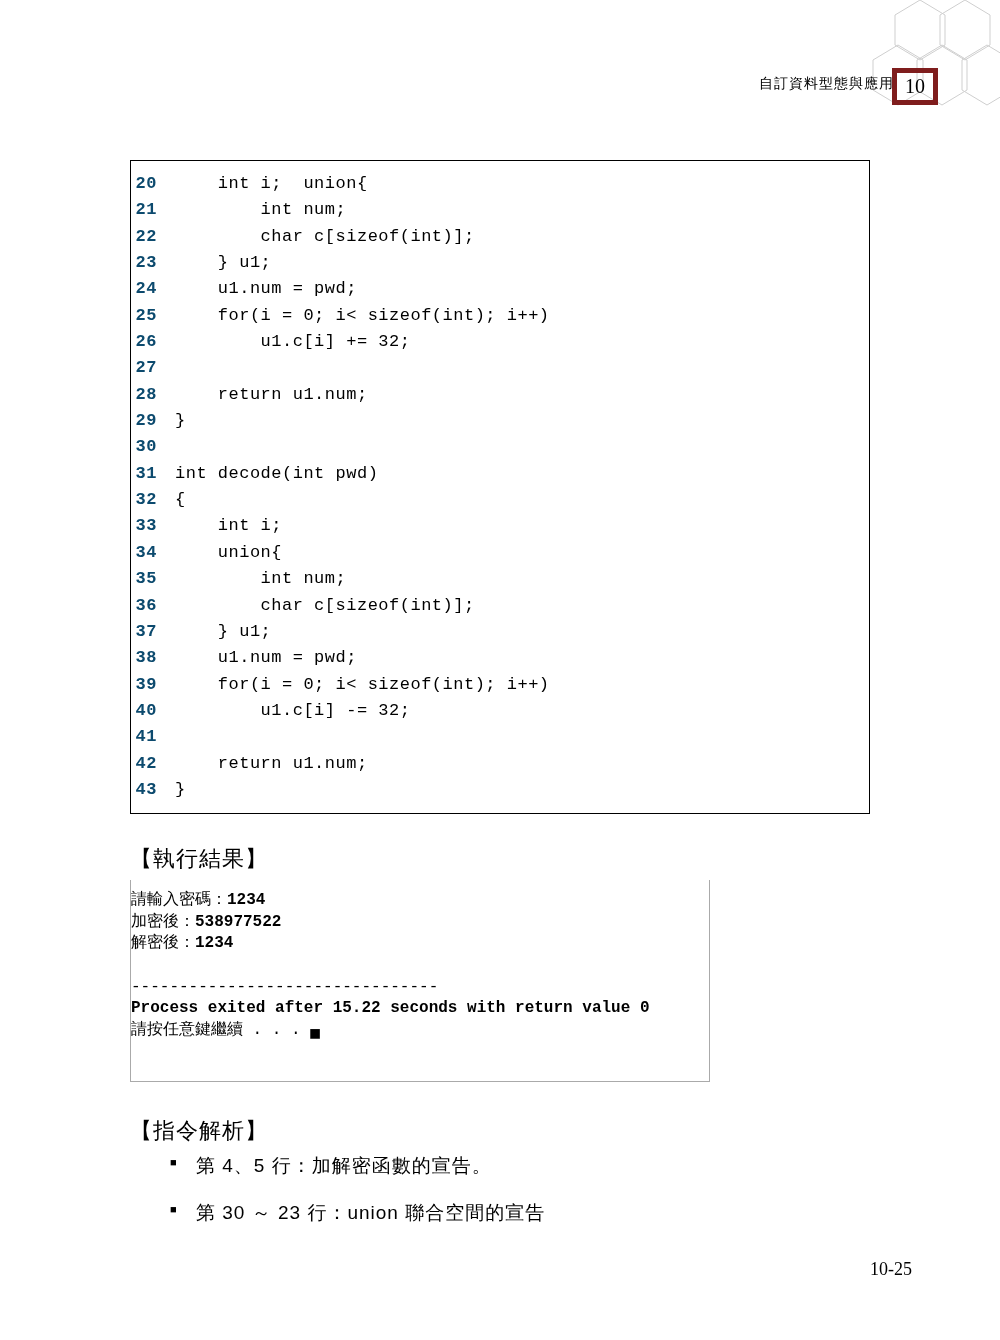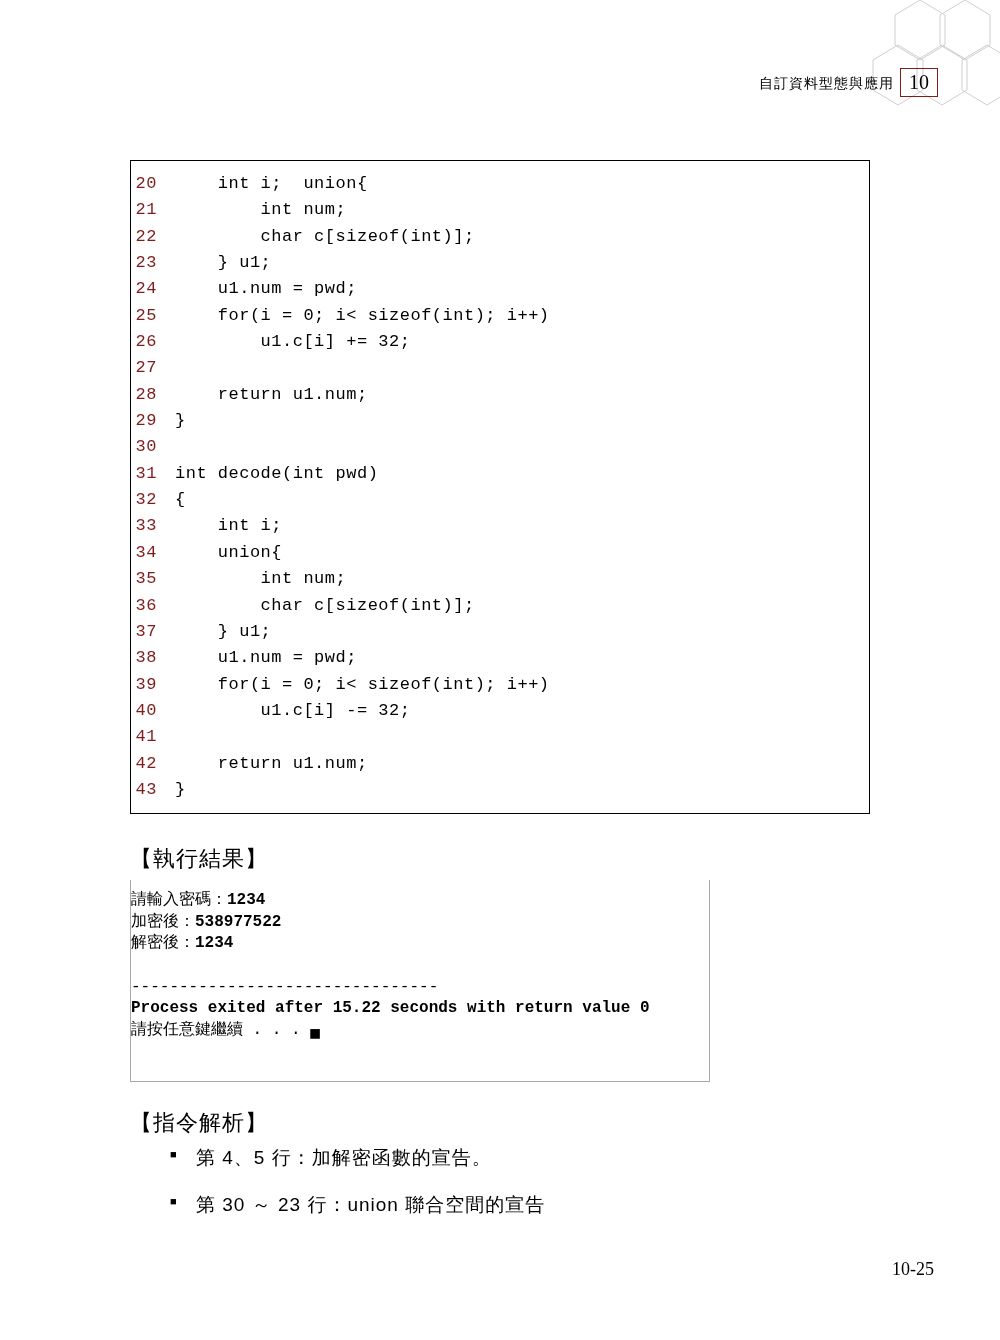--- a/index.html
+++ b/index.html
@@ -24,21 +24,21 @@
       position: absolute;
       top: 75px;
       right: 106px;
       font-size: 14px;
       letter-spacing: 1px;
     }
     .chapter-num-box {
       position: absolute;
       top: 68px;
       right: 62px;
-      border: 1px solid #7f1d1d;
+      border: 5px solid #7f1d1d;
       padding: 2px 8px;
       font-size: 20px;
       font-family: "Times New Roman", serif;
     }
     .content {
       position: absolute;
       top: 160px;
       left: 130px;
       width: 740px;
     }
@@ -46,36 +46,36 @@
       border: 1px solid #000;
       padding: 10px 12px 10px 0;
       font-family: "Courier New", monospace;
       font-size: 17px;
       line-height: 1.55;
       white-space: pre;
       letter-spacing: 0.5px;
       margin-bottom: 30px;
     }
     .code-box .line { display: flex; }
-    .code-box .ln { width: 44px; text-align: right; padding-right: 18px; color: #7f1d1d; }
+    .code-box .ln { width: 44px; text-align: right; padding-right: 18px; color: #0c4a6e; font-weight: bold; }
     .section-heading {
       font-size: 22px;
       font-weight: 500;
       margin: 8px 0 6px 0;
       letter-spacing: 1px;
     }
     .output-box {
       border: 1px solid #aaa;
       border-top: none;
       padding: 10px 0 40px 0;
       font-family: "Courier New", monospace;
       font-size: 16px;
       line-height: 1.35;
       white-space: pre;
-      margin-bottom: 26px;
+      margin-bottom: 34px;
       width: 580px;
     }
     .output-box .bold { font-weight: bold; }
     .bullets {
       margin-left: 40px;
       margin-top: 2px;
     }
     .bullets li {
       list-style: none;
       position: relative;
@@ -89,21 +89,21 @@
       content: "■";
       position: absolute;
       left: 0;
       top: 2px;
       font-size: 11px;
       color: #000;
     }
     .page-num {
       position: absolute;
       bottom: 60px;
-      right: 66px;
+      right: 88px;
       font-size: 18px;
       font-family: "Times New Roman", serif;
     }
   </style>
 </head>
 <body>
 
 <div class="header-deco">
   <svg width="220" height="160" viewBox="0 0 220 160">
     <g fill="none" stroke="#cfcfcf" stroke-width="1">

